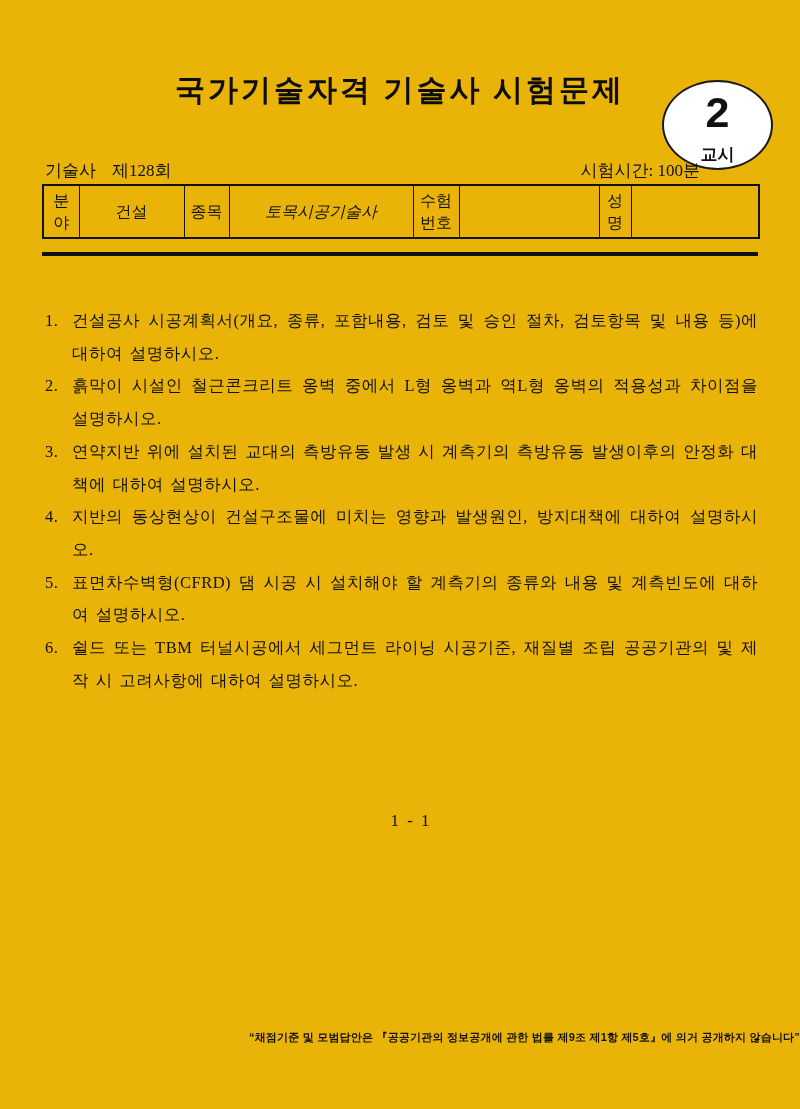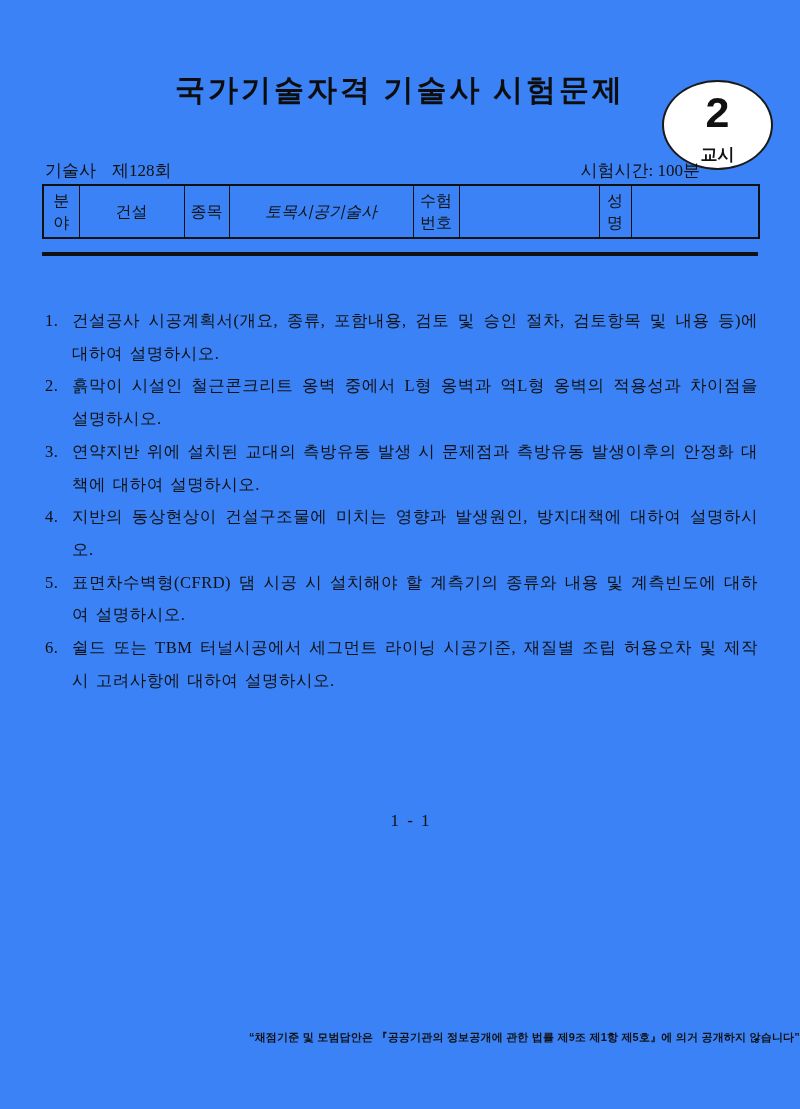--- a/index.html
+++ b/index.html
@@ -2,21 +2,21 @@
 <html><head>
 <meta charset="utf-8">
 <style>
   * { margin: 0; padding: 0; box-sizing: border-box; }
   html, body { background: #e8e8e8; }
   .page {
     position: relative;
     width: 800px;
     height: 1109px;
     margin: 0 auto;
-    background: #3b82f6;
+    background: #eab308;
     color: #111111;
     font-family: "Liberation Serif", "DejaVu Serif", serif;
     overflow: hidden;
   }
 
   
   .doc-title {
     position: absolute;
     top: 70px; left: 0;
     width: 100%;
@@ -197,33 +197,33 @@
     <div class="question">
       <span class="q-num">1.</span>
       <span>건설공사 시공계획서(개요, 종류, 포함내용, 검토 및 승인 절차, 검토항목 및 내용 등)에 대하여 설명하시오.</span>
     </div>
     <div class="question">
       <span class="q-num">2.</span>
       <span>흙막이 시설인 철근콘크리트 옹벽 중에서 L형 옹벽과 역L형 옹벽의 적용성과 차이점을 설명하시오.</span>
     </div>
     <div class="question">
       <span class="q-num">3.</span>
-      <span>연약지반 위에 설치된 교대의 측방유동 발생 시 문제점과 측방유동 발생이후의 안정화 대책에 대하여 설명하시오.</span>
+      <span>연약지반 위에 설치된 교대의 측방유동 발생 시 계측기의 측방유동 발생이후의 안정화 대책에 대하여 설명하시오.</span>
     </div>
     <div class="question">
       <span class="q-num">4.</span>
       <span>지반의 동상현상이 건설구조물에 미치는 영향과 발생원인, 방지대책에 대하여 설명하시오.</span>
     </div>
     <div class="question">
       <span class="q-num">5.</span>
       <span>표면차수벽형(CFRD) 댐 시공 시 설치해야 할 계측기의 종류와 내용 및 계측빈도에 대하여 설명하시오.</span>
     </div>
     <div class="question">
       <span class="q-num">6.</span>
-      <span>쉴드 또는 TBM 터널시공에서 세그먼트 라이닝 시공기준, 재질별 조립 허용오차 및 제작 시 고려사항에 대하여 설명하시오.</span>
+      <span>쉴드 또는 TBM 터널시공에서 세그먼트 라이닝 시공기준, 재질별 조립 공공기관의 및 제작 시 고려사항에 대하여 설명하시오.</span>
     </div>
   </div>
 
   <div class="page-number">1 - 1</div>
 
   <div class="footer-note">“채점기준 및 모범답안은 『공공기관의 정보공개에 관한 법률 제9조 제1항 제5호』에 의거 공개하지 않습니다”</div>
 
 </div>
 
 </body></html>

